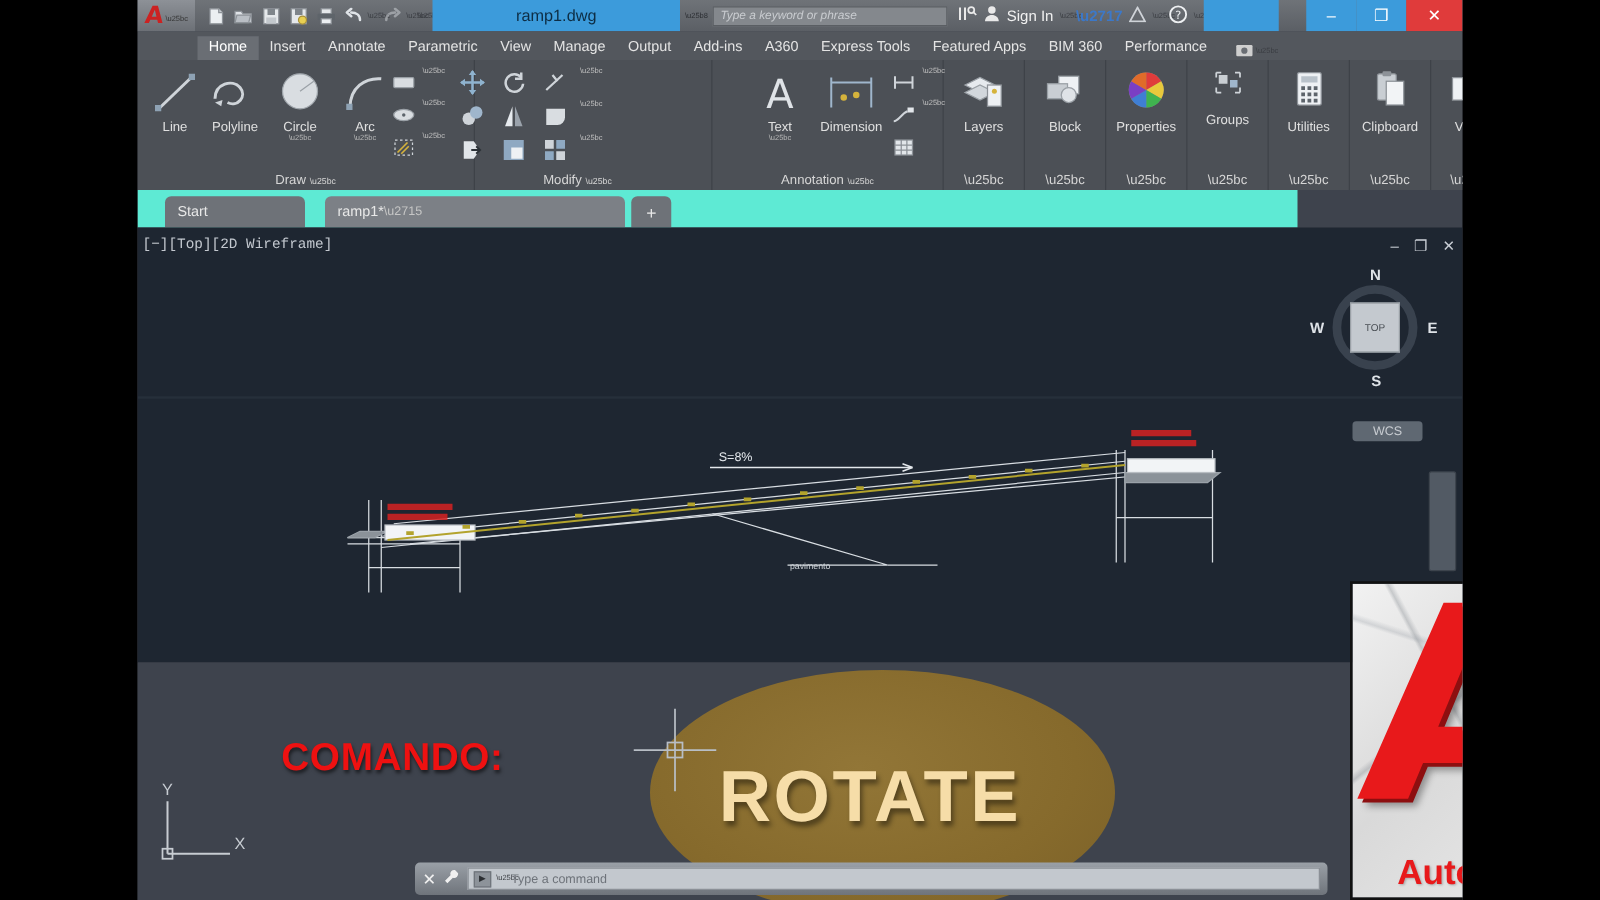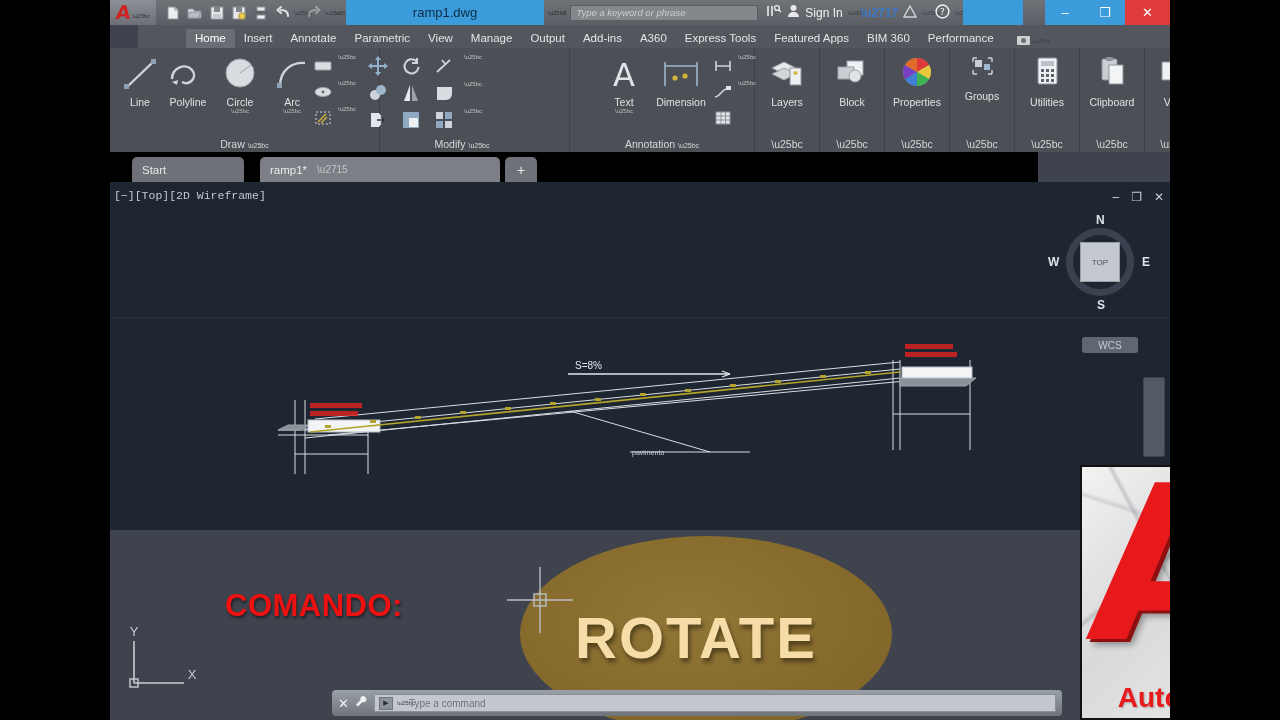--- a/index.html
+++ b/index.html
@@ -62,21 +62,21 @@
     width: 40px; height: 25px; background: #3c9bdb;
     display: flex; align-items: center; justify-content: center;
     color: #fff; font-size: 13px;
   }
   .wbtn.close { background: #e03b3b; width: 45px; }
 
   
   .ribtabs {
     position: absolute; left: 0; top: 25px; width: 1060px; height: 23px;
     background: #53575d; display: flex; align-items: flex-end;
-    padding-left: 48px; font-size: 11.5px; margin-left: 28px;
+    padding-left: 48px; font-size: 11.5px;
   }
   .ribtab { padding: 3px 9px 4px; color: #e4e4e4; }
   .ribtab.active { background: #6a6e74; color: #ffffff; }
   .cam-badge {
     margin-left: 14px; display: flex; align-items: center; gap: 3px;
     padding-bottom: 3px;
   }
   .cam-ic {
     width: 13px; height: 9px; background: #cfcfcf; border-radius: 1px;
     position: relative;
@@ -109,30 +109,30 @@
   .sm-grid { position: absolute; display: grid; }
   .smbtn {
     width: 26px; height: 24px;
     display: flex; align-items: center; justify-content: center;
   }
   .ddcaret { font-size: 6px; color: #c0c0c0; width: 8px; }
 
   
   .filetabs {
     position: absolute; left: 0; top: 152px; width: 928px; height: 30px;
-    background: #000000;
+    background: #5eead4;
   }
   .ftab {
     position: absolute; top: 5px; height: 25px;
     background: #6e7278; border-radius: 5px 5px 0 0;
     display: flex; align-items: center; padding: 0 10px;
     color: #e8e8e8; font-size: 11.5px;
   }
   .ftab.active { background: #7c8086; }
-  .ftab .x { margin-left: 10px; font-size: 10px; color: #c6c6c6; }
+  .ftab .x { font-size: 10px; color: #c6c6c6; }
   .ftab-plus {
     position: absolute; top: 5px; left: 395px; width: 32px; height: 25px;
     background: #6e7278; border-radius: 5px 5px 0 0;
     display: flex; align-items: center; justify-content: center;
     color: #e8e8e8; font-size: 14px;
   }
 
   
   .viewport {
     position: absolute; left: 0; top: 182px; width: 1060px; height: 348px;

